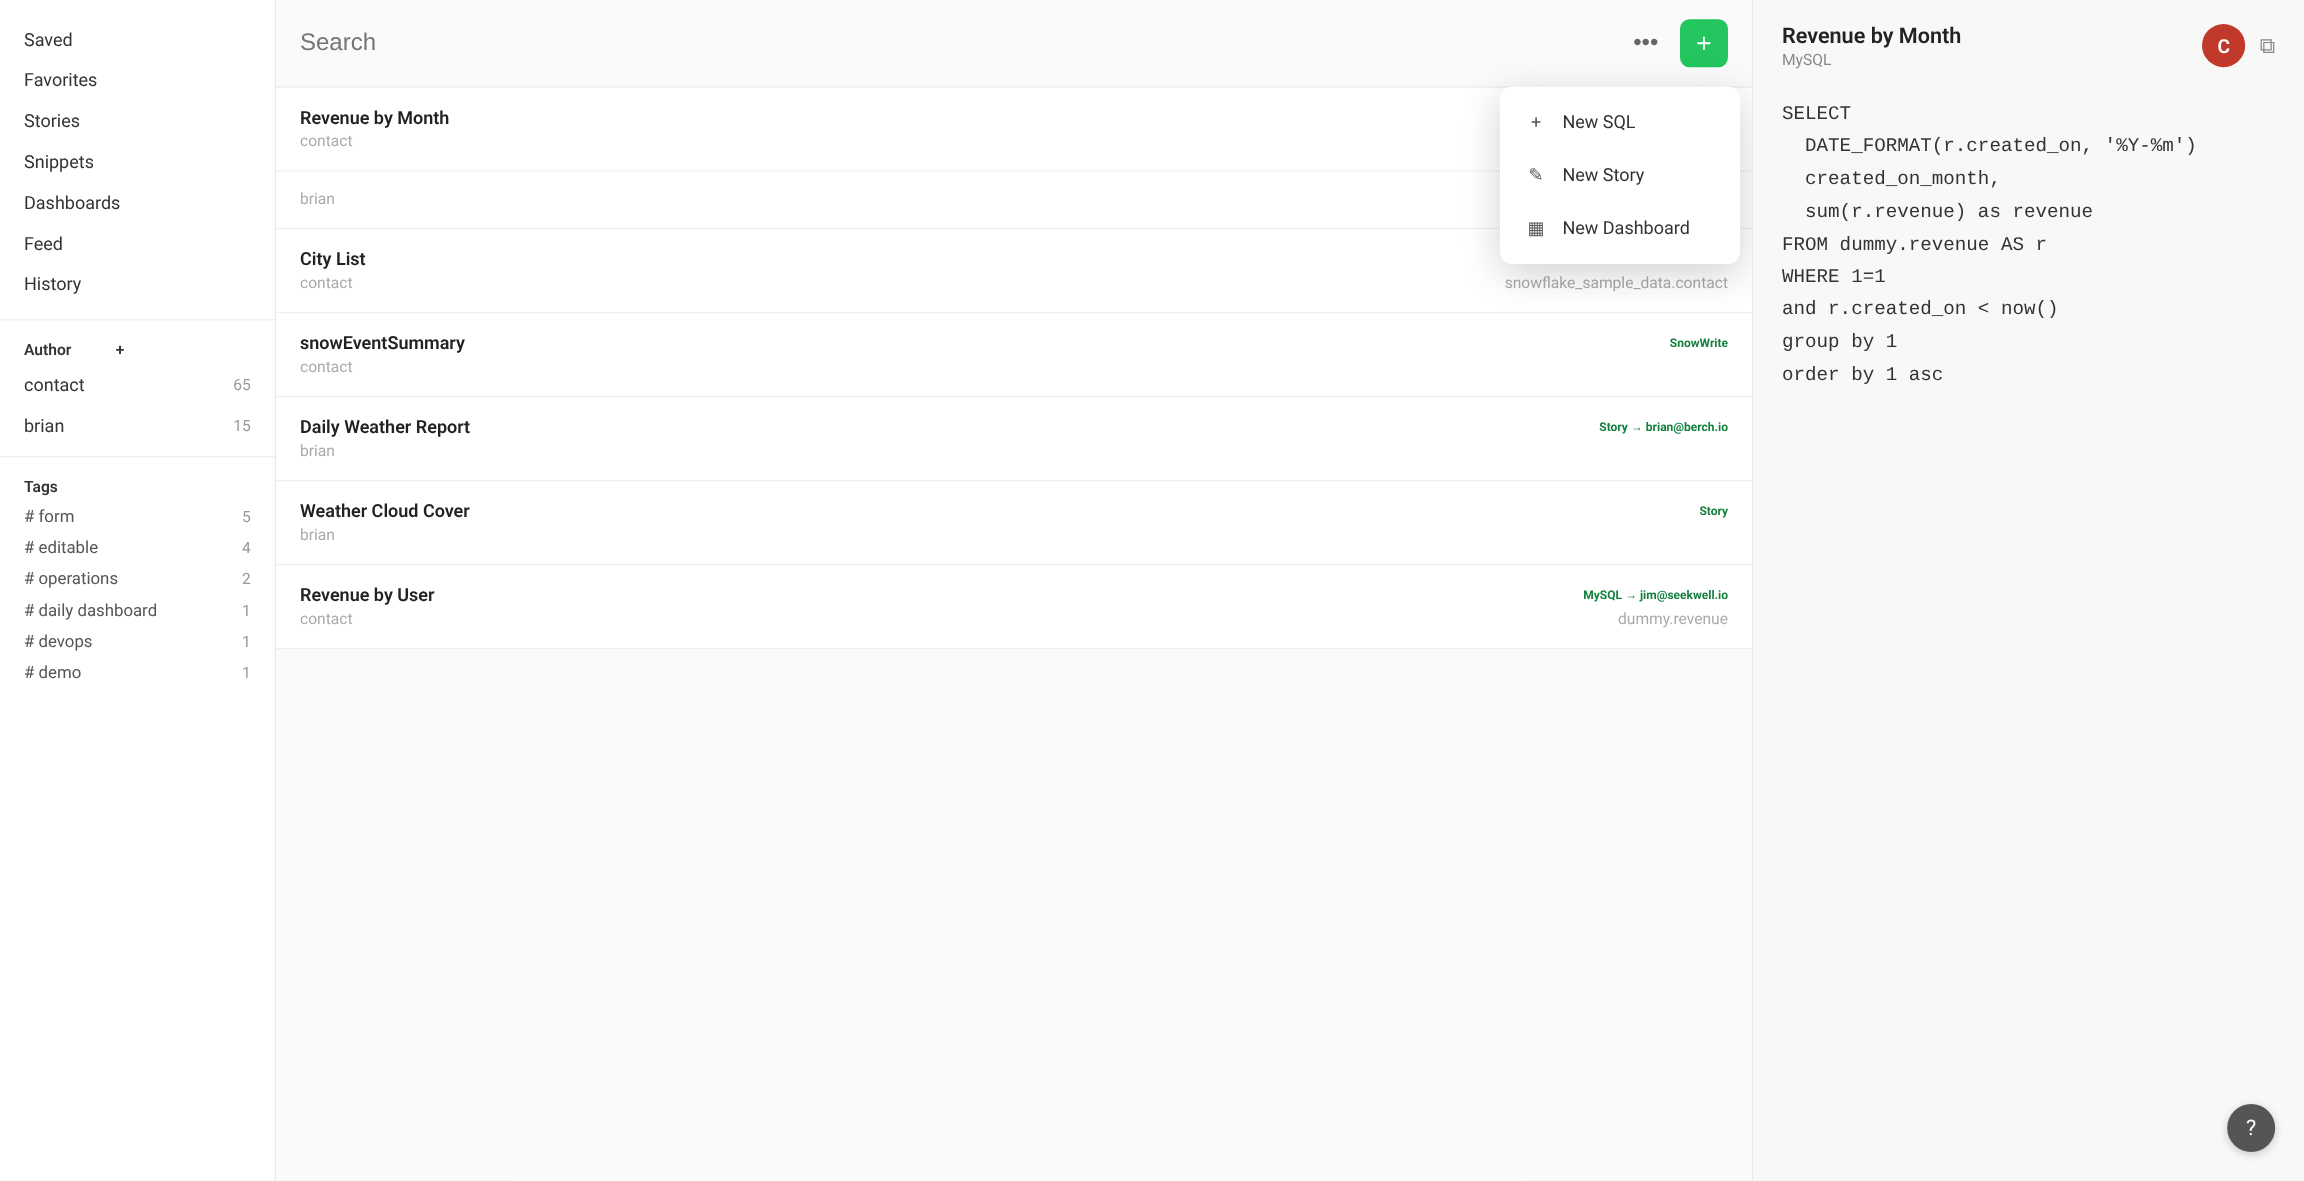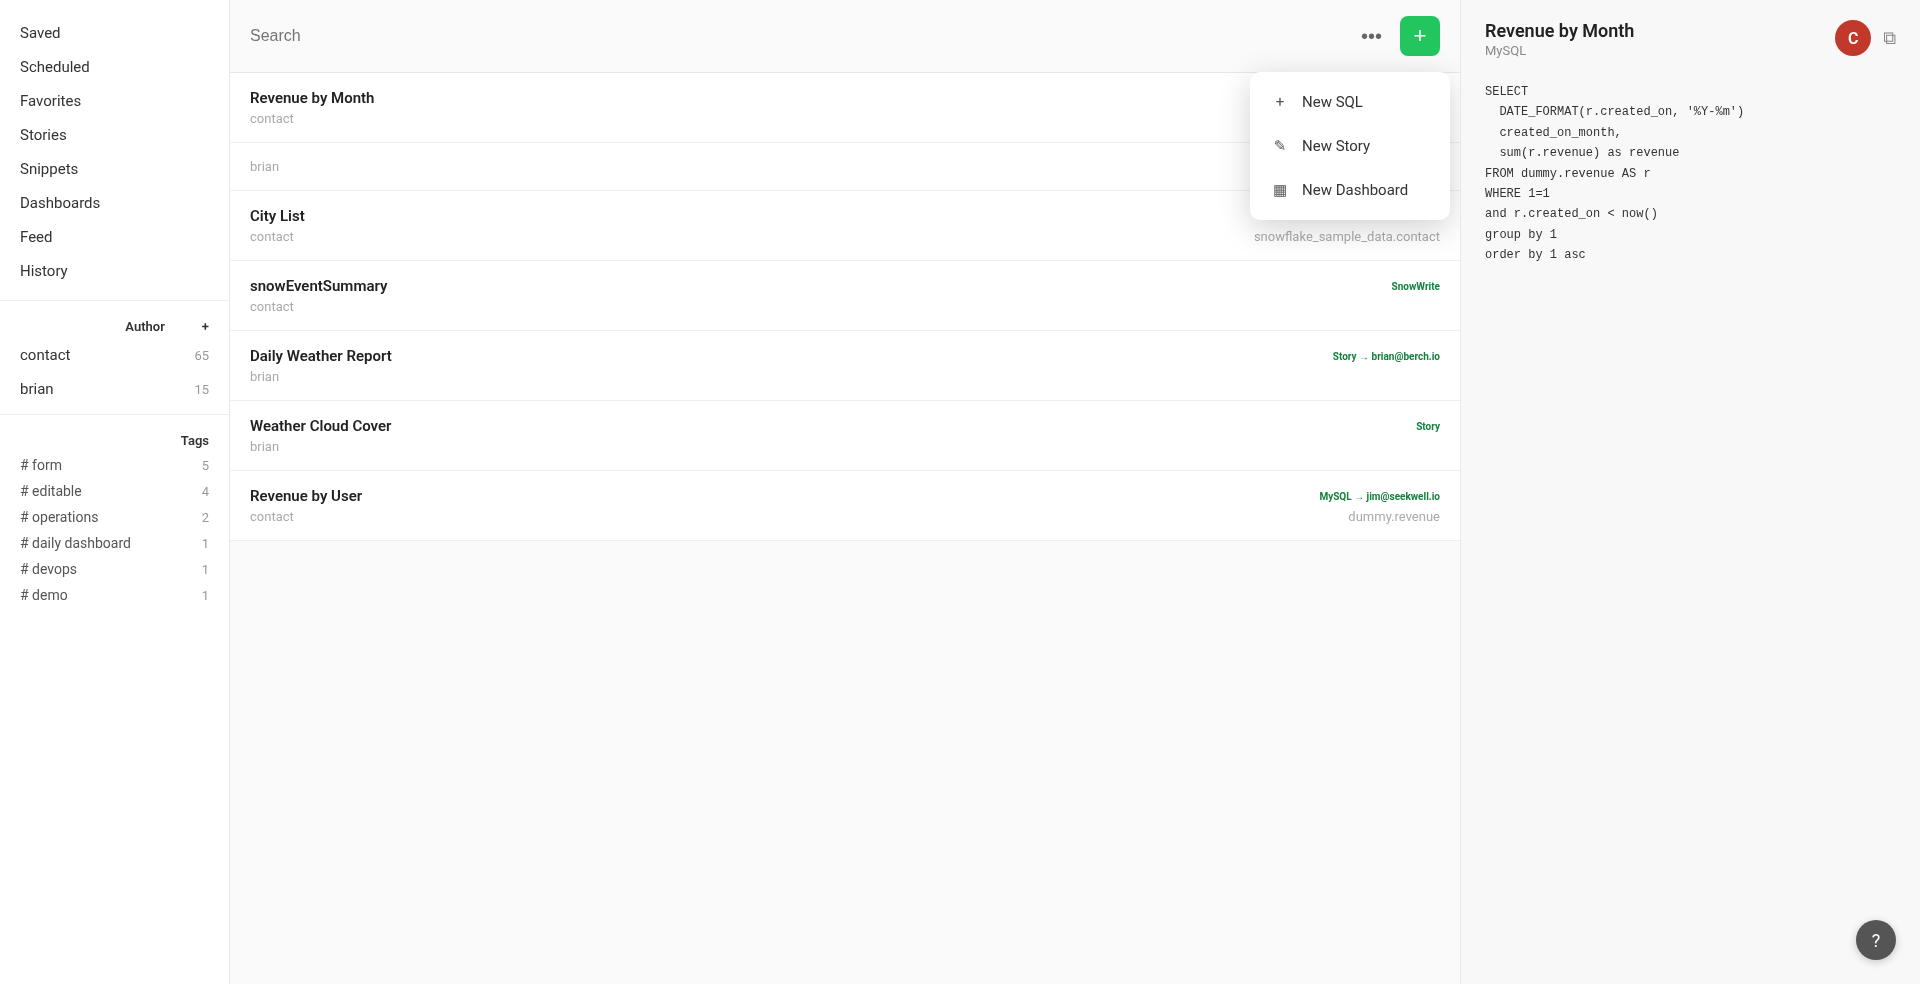--- a/index.html
+++ b/index.html
@@ -30,21 +30,21 @@
       font-size: 13px;
       color: #999;
     }
     .sidebar-section-title {
       padding: 10px 20px 4px;
       font-size: 13px;
       font-weight: 600;
       color: #333;
       display: flex;
       align-items: center;
-      justify-content: flex-end;
+      justify-content: flex-start;
       gap: 37px;
     }
     .sidebar-tag-item {
       padding: 5px 20px;
       font-size: 14px;
       color: #555;
       cursor: pointer;
       display: flex;
       justify-content: space-between;
       align-items: flex-end;
@@ -65,21 +65,21 @@
     
     .search-bar {
       padding: 16px 20px;
       background: #fafafa;
       border-bottom: 1px solid #e8e8e8;
       display: flex;
       align-items: center;
       justify-content: space-between;
     }
     .search-input {
-      font-size: 16px;
+      font-size: 20px;
       color: #bbb;
       background: transparent;
       border: none;
       outline: none;
       flex: 1;
     }
     .search-actions {
       display: flex;
       align-items: center;
       gap: 10px;
@@ -226,21 +226,21 @@
       font-weight: 600;
     }
     .external-link-icon {
       font-size: 18px;
       color: #888;
       cursor: pointer;
     }
     .code-block {
       padding: 16px 24px;
       font-family: 'Menlo', 'Monaco', 'Courier New', monospace;
-      font-size: 12px;
+      font-size: 16px;
       color: #333;
       line-height: 1.7;
       background: #f8f8f8;
       flex: 1;
       overflow-y: auto;
       white-space: pre;
     }
 
     
     .help-btn {
@@ -260,21 +260,20 @@
       box-shadow: 0 2px 8px rgba(0,0,0,0.2);
     }
   </style>
 </head>
 <body>
 
 <aside class="sidebar">
   <div class="sidebar-section">
 
   <div class="sidebar-item">Saved</div>
-      <div class="sidebar-item">Scheduled</div>
       <div class="sidebar-item">Favorites</div>
       <div class="sidebar-item">Stories</div>
       <div class="sidebar-item">Snippets</div>
       <div class="sidebar-item">Dashboards</div>
       <div class="sidebar-item">Feed</div>
       <div class="sidebar-item">History</div>
     </div>
   <div class="sidebar-divider"></div>
   <div class="sidebar-section-title">
     <span>Author</span>

